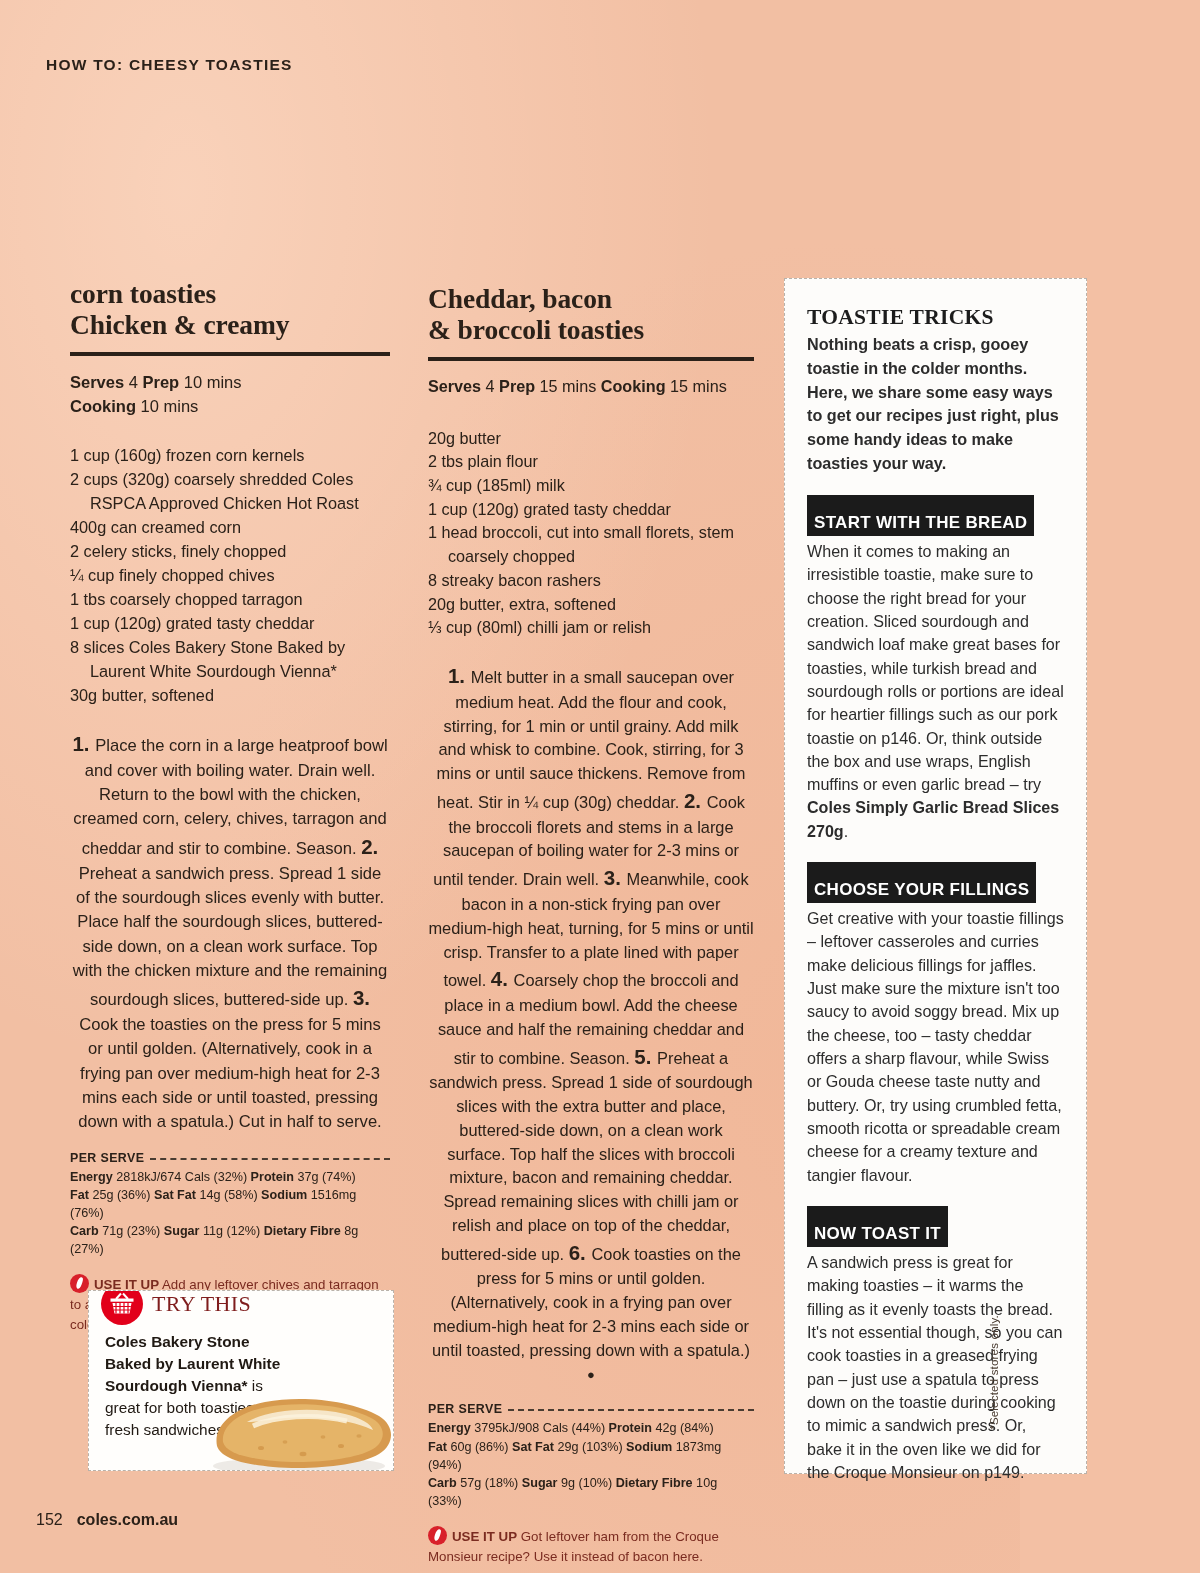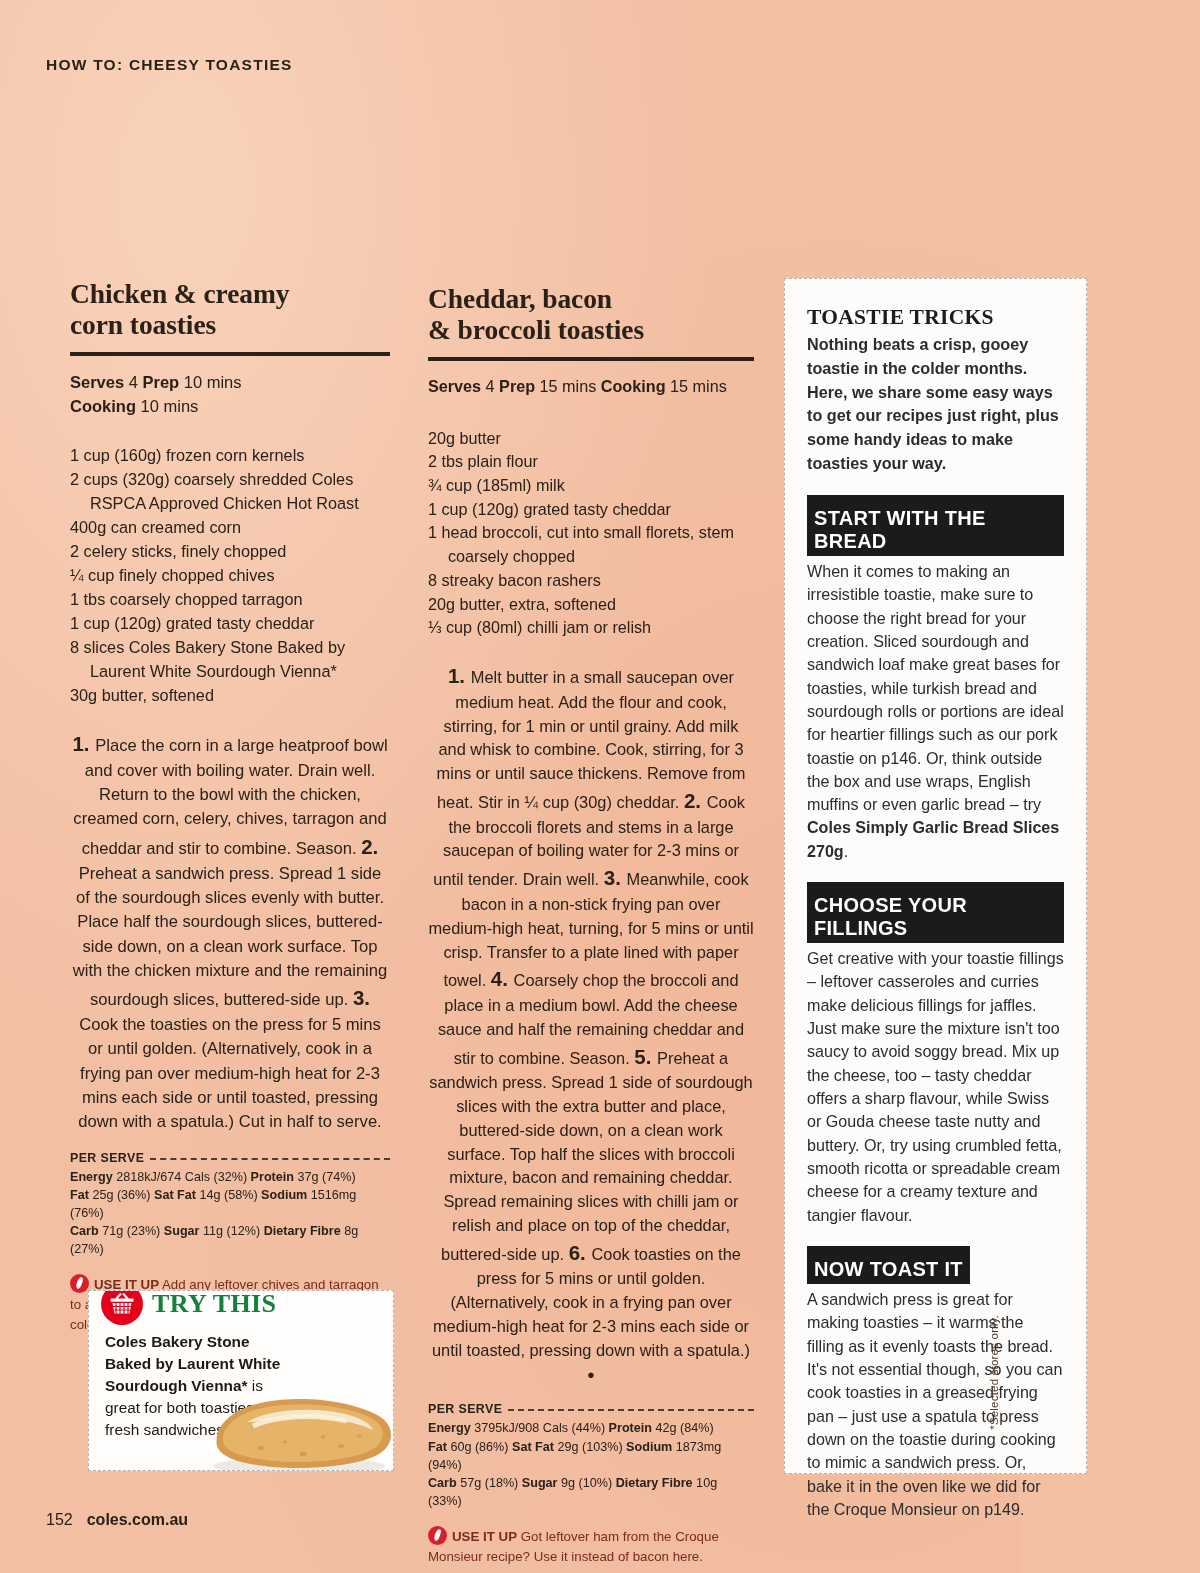--- a/index.html
+++ b/index.html
@@ -101,69 +101,69 @@
     background: #fffefc; border: 1px dashed #b9b2aa;
     padding: 14px 16px 0 16px; overflow: hidden;
   }
   .trythis-head { display: flex; align-items: center; gap: 9px; margin: -22px 0 6px -4px; }
   .basket {
     width: 42px; height: 42px; border-radius: 50%; background: #e2001a;
     position: relative; flex: none;
   }
   .basket svg { position: absolute; left: 8px; top: 9px; }
   .trythis-title {
-    font-family: "Liberation Serif", serif; font-weight: bold;
-    font-size: 26px; letter-spacing: 0.4px; color: #15803d;
+    font-family: "Liberation Serif", serif; font-weight: normal;
+    font-size: 22px; letter-spacing: 0.4px; color: #7f1d1d;
   }
   .trythis-body { font-size: 15.4px; line-height: 1.43; color: #201913; width: 195px; }
   .trythis-body b { font-weight: bold; }
   .loaf {
     position: absolute; right: -6px; bottom: -8px;
     width: 196px; height: 104px;
   }
 
   
   .sb-title {
     font-family: "Liberation Serif", serif; font-weight: bold;
     font-size: 21.5px; letter-spacing: 0.3px; color: #1c1c1c; margin-bottom: 3px;
   }
   .sb-intro { font-size: 16.2px; line-height: 1.47; color: #2c2c2c; font-weight: bold; }
   .sb-tag {
     display: inline-block; background: #1b1b1b; color: #fff;
-    font-size: 20px; font-weight: bold; letter-spacing: 0.3px;
-    padding: 12px 7px 3px 7px; margin: 19px 0 4px 0;
+    font-size: 17px; font-weight: bold; letter-spacing: 0.3px;
+    padding: 18px 7px 3px 7px; margin: 19px 0 4px 0;
   }
   .sb-body { font-size: 16.1px; line-height: 1.45; color: #2c2c2c; }
   .sb-body b { font-weight: bold; }
 
   
   .footer {
-    position: absolute; left: 46px; bottom: 44px;
+    position: absolute; left: 36px; bottom: 44px;
     display: flex; align-items: baseline; gap: 14px;
     font-size: 16px; color: #2b2119;
   }
   .footer .site { font-weight: bold; }
   .sidenote {
     position: absolute; right: 20px; top: 1315px;
     font-size: 11.5px; color: #4a3c31;
     writing-mode: vertical-rl; transform: rotate(180deg);
     letter-spacing: 0.2px;
   }
 </style>
 </head>
 <body>
 
 <div class="page">
 
   <div class="kicker">HOW TO: CHEESY TOASTIES</div>
 
   <div class="col1">
     <div class="recipe-title">
+      <div>corn toasties</div>
       <div>Chicken &amp; creamy</div>
-      <div>corn toasties</div>
     </div>
     <div class="rule"></div>
     <div class="meta">
       <div>
         <b>Serves</b><span> 4  </span><b>Prep</b><span> 10 mins</span>
       </div>
       <div>
         <b>Cooking</b><span> 10 mins</span>
       </div>
     </div>

